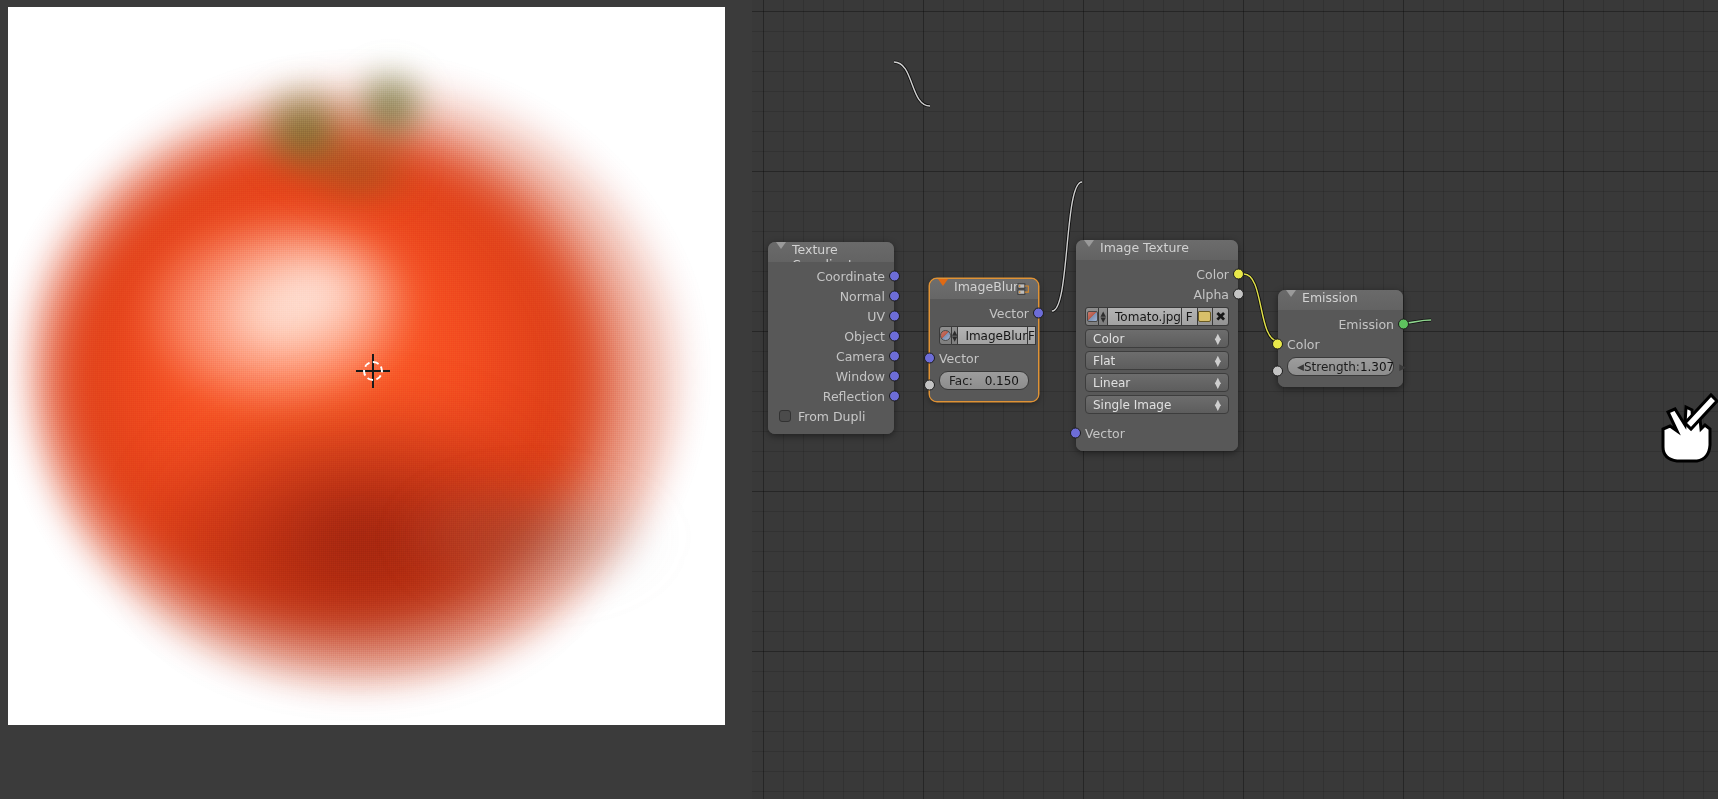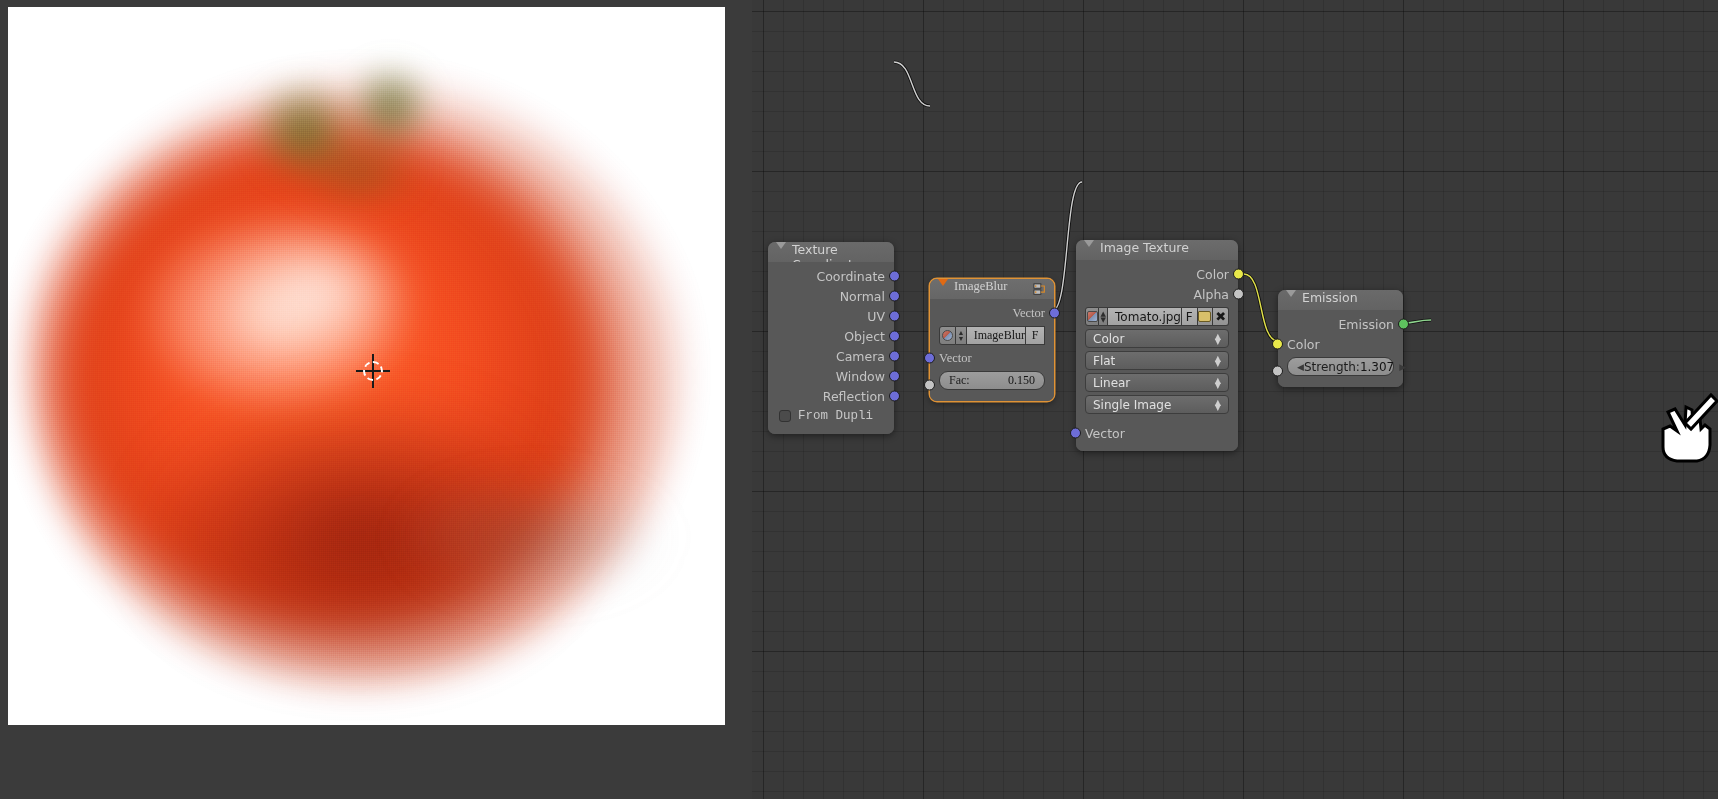--- a/index.html
+++ b/index.html
@@ -178,21 +178,21 @@
     border: 1px solid #3a3a3a; border-left: none;
     display: flex; align-items: center; justify-content: center;
   }
   .db-x {
     width: 20px; background: linear-gradient(180deg,#a4a4a4,#939393);
     border: 1px solid #3a3a3a; border-left: none; border-radius: 0 3px 3px 0;
     display: flex; align-items: center; justify-content: center; color: #171717; font-size: 13px;
   }
   .folder-ico { width: 13px; height: 11px; background: #d9c06a; border: 1px solid #6a5a22; border-radius: 1px 2px 2px 2px; }
 
-  .checkrow { height: 20px; display: flex; align-items: center; gap: 7px; padding: 0 11px; font-family: Liberation Mono, monospace; }
+  .checkrow { height: 20px; display: flex; align-items: center; gap: 7px; padding: 0 11px; }
   .checkbox { width: 12px; height: 12px; border-radius: 3px; background: #4b4b4b; border: 1px solid #323232; }
 
   .nodeicon-img {
     position: absolute; right: 7px; top: 4px; width: 14px; height: 13px;
   }
 
   
   .wires { position: absolute; left: 0; top: 0; width: 966px; height: 799px; pointer-events: none; }
 
   
@@ -269,21 +269,21 @@
           <span class="lbl">Reflection</span>
           <span class="sock out s-vector"></span>
         </div>
         <div class="checkrow">
           <span class="checkbox"></span>
           <span class="lbl">From Dupli</span>
         </div>
       </div>
     </div>
 
-    <div class="node selected" style="left:178px; top:279px; width:124px;font-family:Liberation Serif, serif;">
+    <div class="node selected" style="left:178px; top:279px; width:108px;">
       <div class="node-header hdr-sel">
         <div class="tri orange"></div>
         <span>ImageBlur</span>
         <svg class="nodeicon-img" viewBox="0 0 16 15">
           <rect x="1" y="1" width="8" height="5" fill="#bdbdbd" stroke="#2a2a2a" stroke-width="1"></rect>
           <rect x="1" y="8" width="8" height="5" fill="#bdbdbd" stroke="#2a2a2a" stroke-width="1"></rect>
           <path d="M9 3.5 H13 V10.5 H9" stroke="#d98a2a" stroke-width="1.3" fill="none"></path>
           <circle cx="3" cy="3.5" r="1" fill="#d98a2a"></circle>
           <circle cx="3" cy="10.5" r="1" fill="#d98a2a"></circle>
         </svg>

